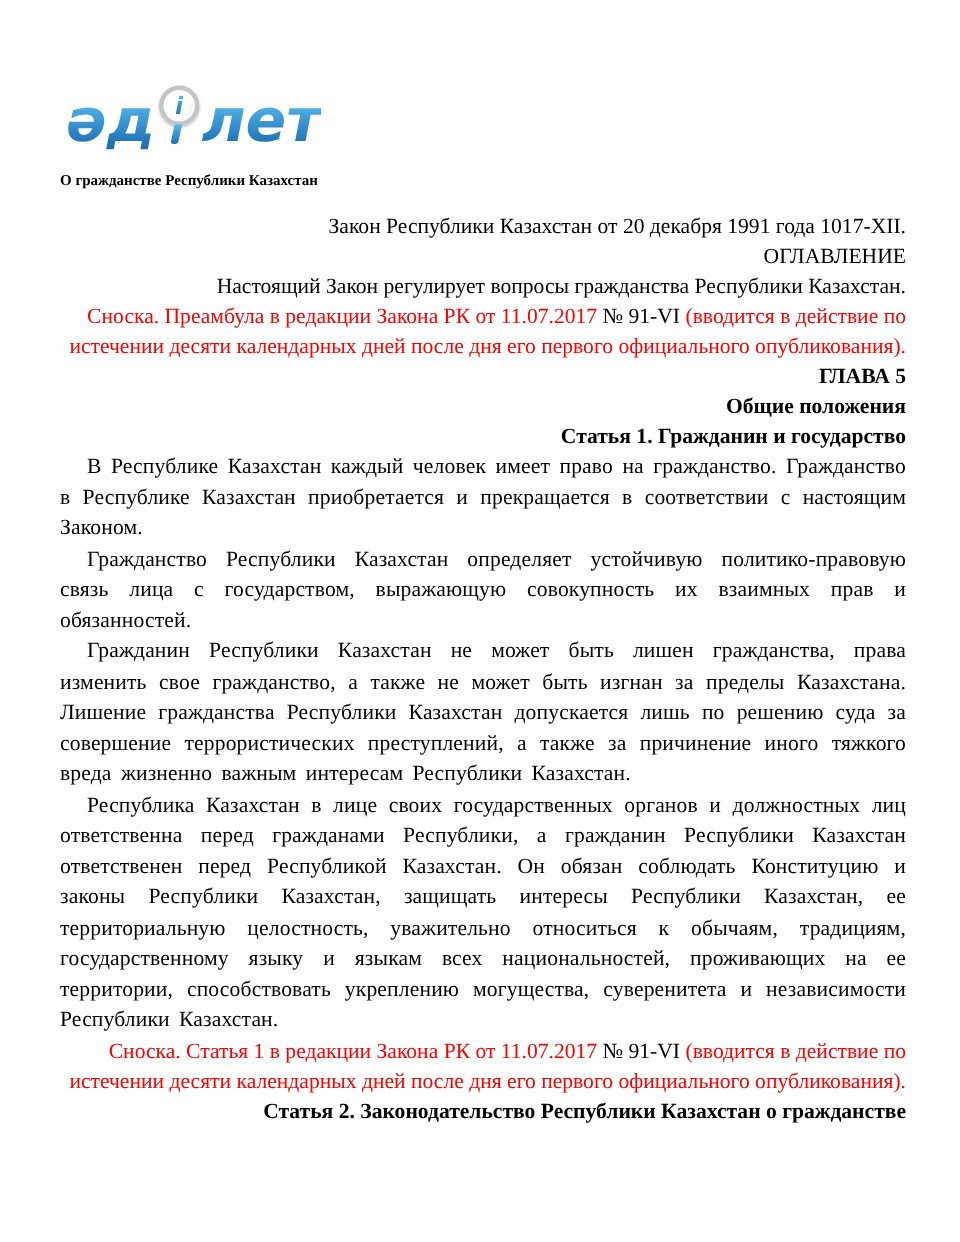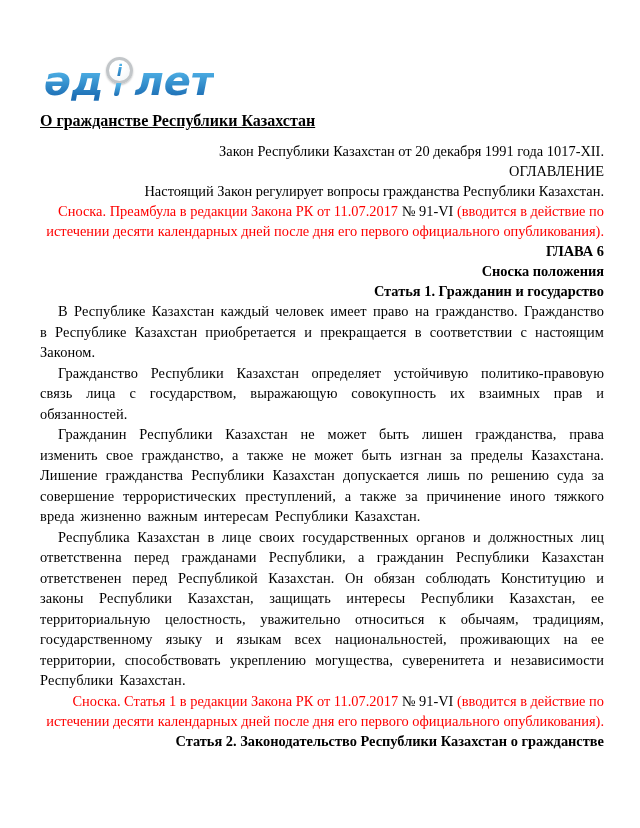--- a/index.html
+++ b/index.html
@@ -70,24 +70,23 @@
     height: 13px;
     margin-top: -1px;
     transform: skewX(-12deg) translateX(-2px);
     background: linear-gradient(180deg, var(--logo_top, #55b9ec), var(--logo_bottom, #1d6fb5));
     border-radius: 0 0 2px 2px;
   }
 
   
   .doc-title {
     font-weight: bold;
-    font-size: 16px;
+    font-size: 10px;
     line-height: 20px;
     margin: 4px 0 10px 0;
-    text-decoration: underline;
   }
   p.line {
     margin: 0;
     line-height: 20px;
     text-align: right;
   }
   .bold { font-weight: bold; }
   .indent { text-indent: 16px; }
   .gap-top-lg { margin-top: 10px; }
   .gap-top-sm { margin-top: 6px; }
@@ -119,22 +118,22 @@
   </div>
 
   <div class="doc-title">О гражданстве Республики Казахстан</div>
 
   <p class="line">Закон Республики Казахстан от 20 декабря 1991 года 1017-XII.</p>
   <p class="line">ОГЛАВЛЕНИЕ</p>
   <p class="line indent">Настоящий Закон регулирует вопросы гражданства Республики Казахстан.</p>
 
   <p class="line indent footnote"><span>Сноска. Преамбула в редакции Закона РК от 11.07.2017 </span><span class="fn-num">№ 91-VI</span><span> (вводится в действие по истечении десяти календарных дней после дня его первого официального опубликования).</span></p>
 
-  <p class="line bold gap-top-lg">ГЛАВА 6</p>
-  <p class="line bold">Сноска положения</p>
+  <p class="line bold gap-top-lg">ГЛАВА 5</p>
+  <p class="line bold">Общие положения</p>
 
   <p class="line bold gap-top-sm">Статья 1. Гражданин и государство</p>
 
   <p class="body-para">В Республике Казахстан каждый человек имеет право на гражданство. Гражданство в Республике Казахстан приобретается и прекращается в соответствии с настоящим Законом.</p>
   <p class="body-para">Гражданство Республики Казахстан определяет устойчивую политико-правовую связь лица с государством, выражающую совокупность их взаимных прав и обязанностей.</p>
   <p class="body-para">Гражданин Республики Казахстан не может быть лишен гражданства, права изменить свое гражданство, а также не может быть изгнан за пределы Казахстана. Лишение гражданства Республики Казахстан допускается лишь по решению суда за совершение террористических преступлений, а также за причинение иного тяжкого вреда жизненно важным интересам Республики Казахстан.</p>
   <p class="body-para">Республика Казахстан в лице своих государственных органов и должностных лиц ответственна перед гражданами Республики, а гражданин Республики Казахстан ответственен перед Республикой Казахстан. Он обязан соблюдать Конституцию и законы Республики Казахстан, защищать интересы Республики Казахстан, ее территориальную целостность, уважительно относиться к обычаям, традициям, государственному языку и языкам всех национальностей, проживающих на ее территории, способствовать укреплению могущества, суверенитета и независимости Республики Казахстан.</p>
 
   <p class="line indent footnote"><span>Сноска. Статья 1 в редакции Закона РК от 11.07.2017 </span><span class="fn-num">№ 91-VI</span><span> (вводится в действие по истечении десяти календарных дней после дня его первого официального опубликования).</span></p>
 

